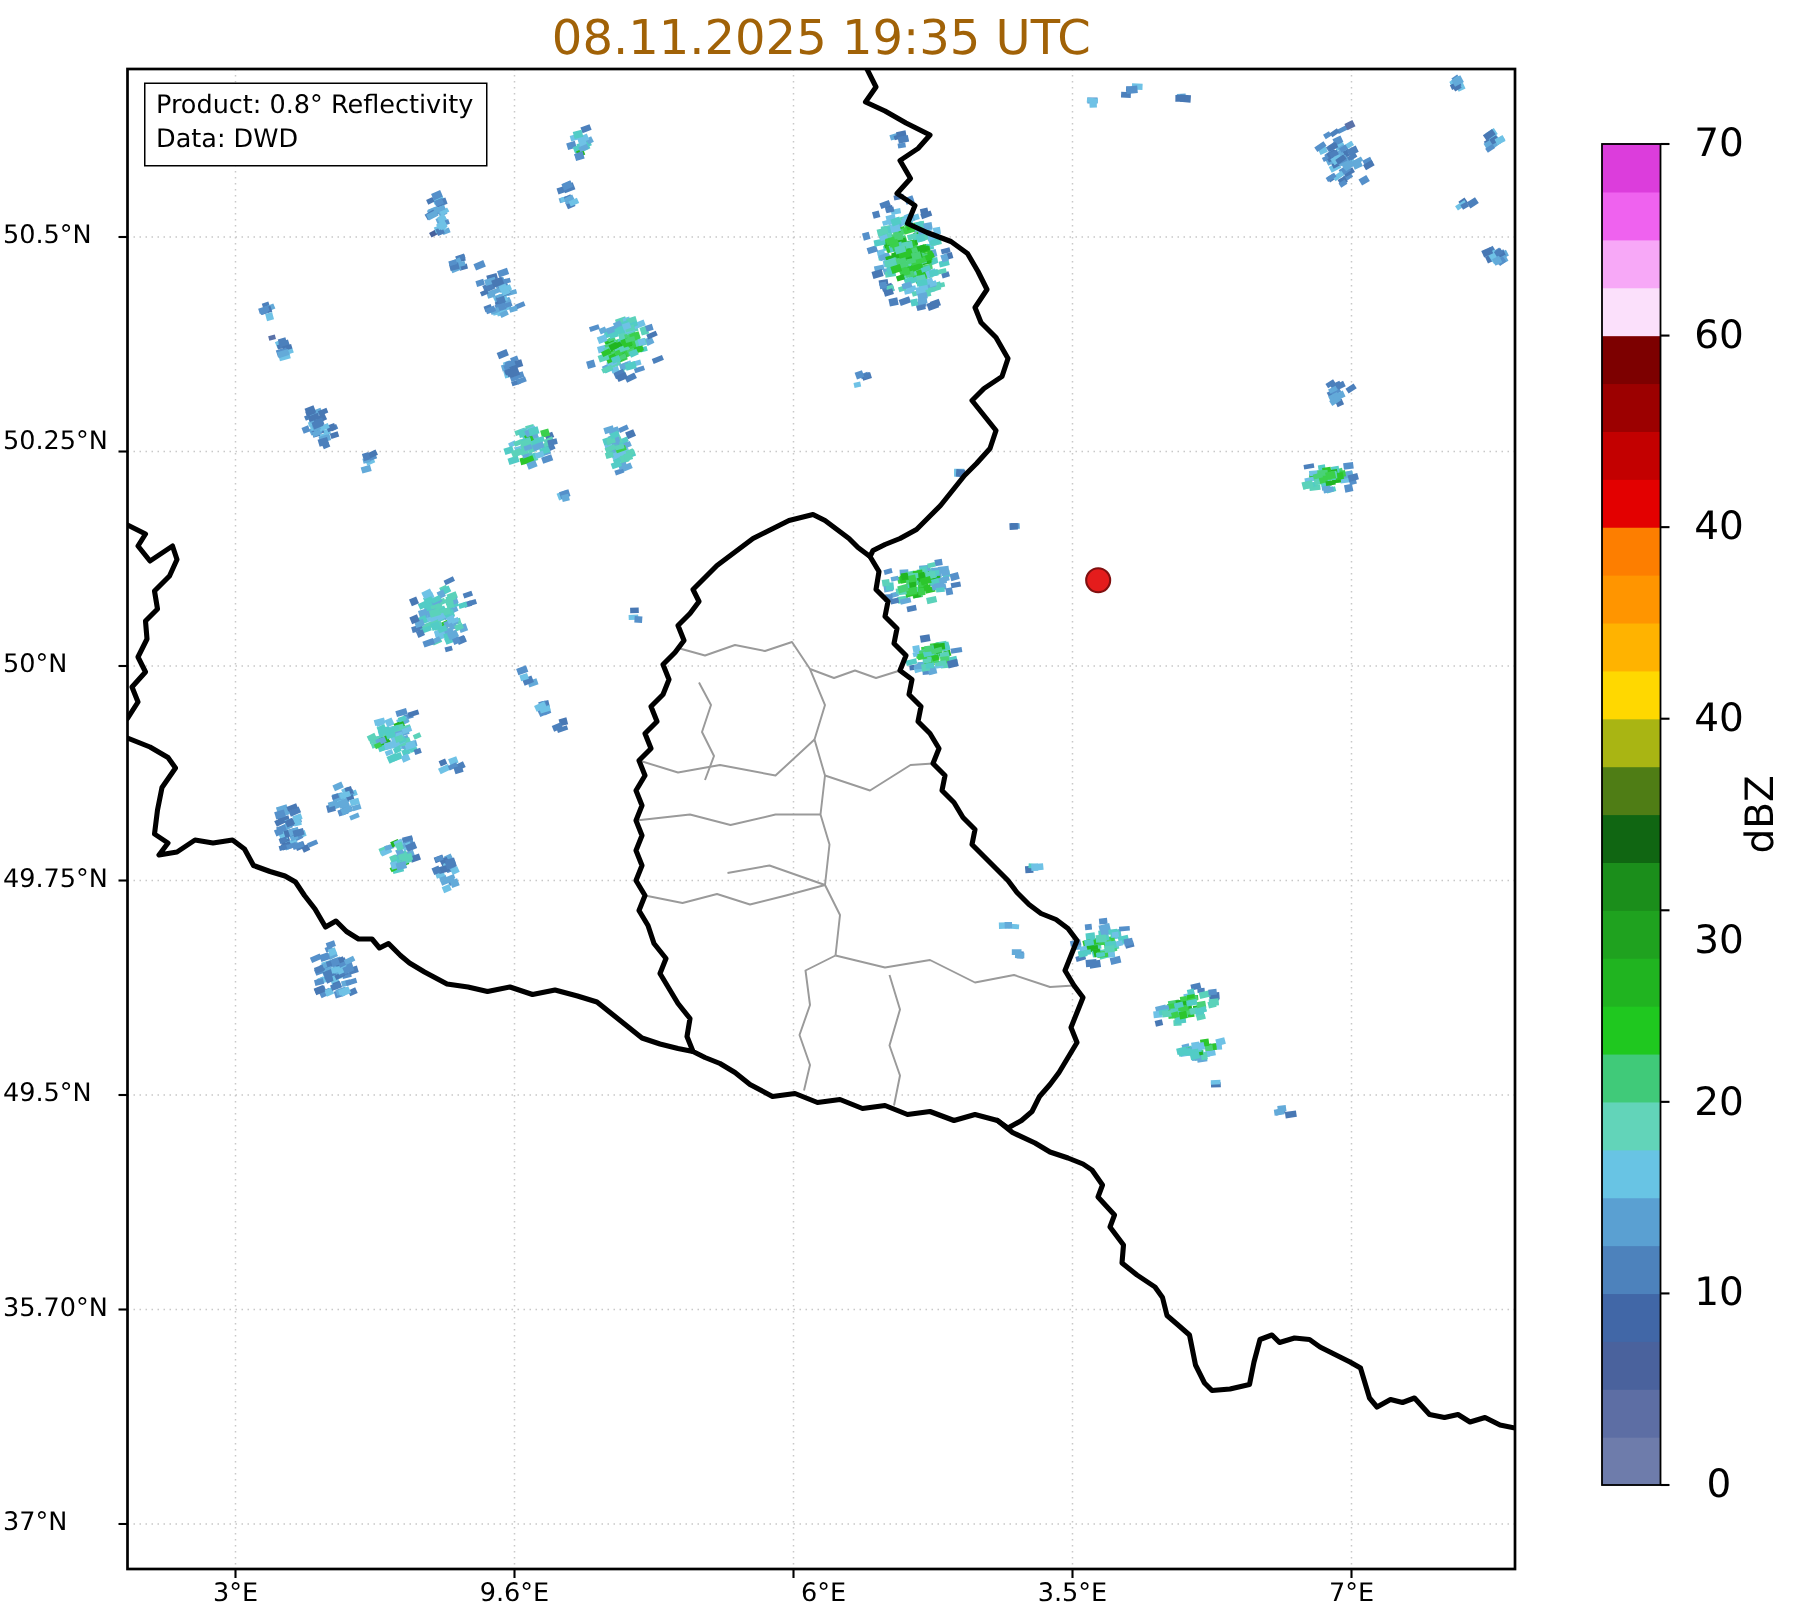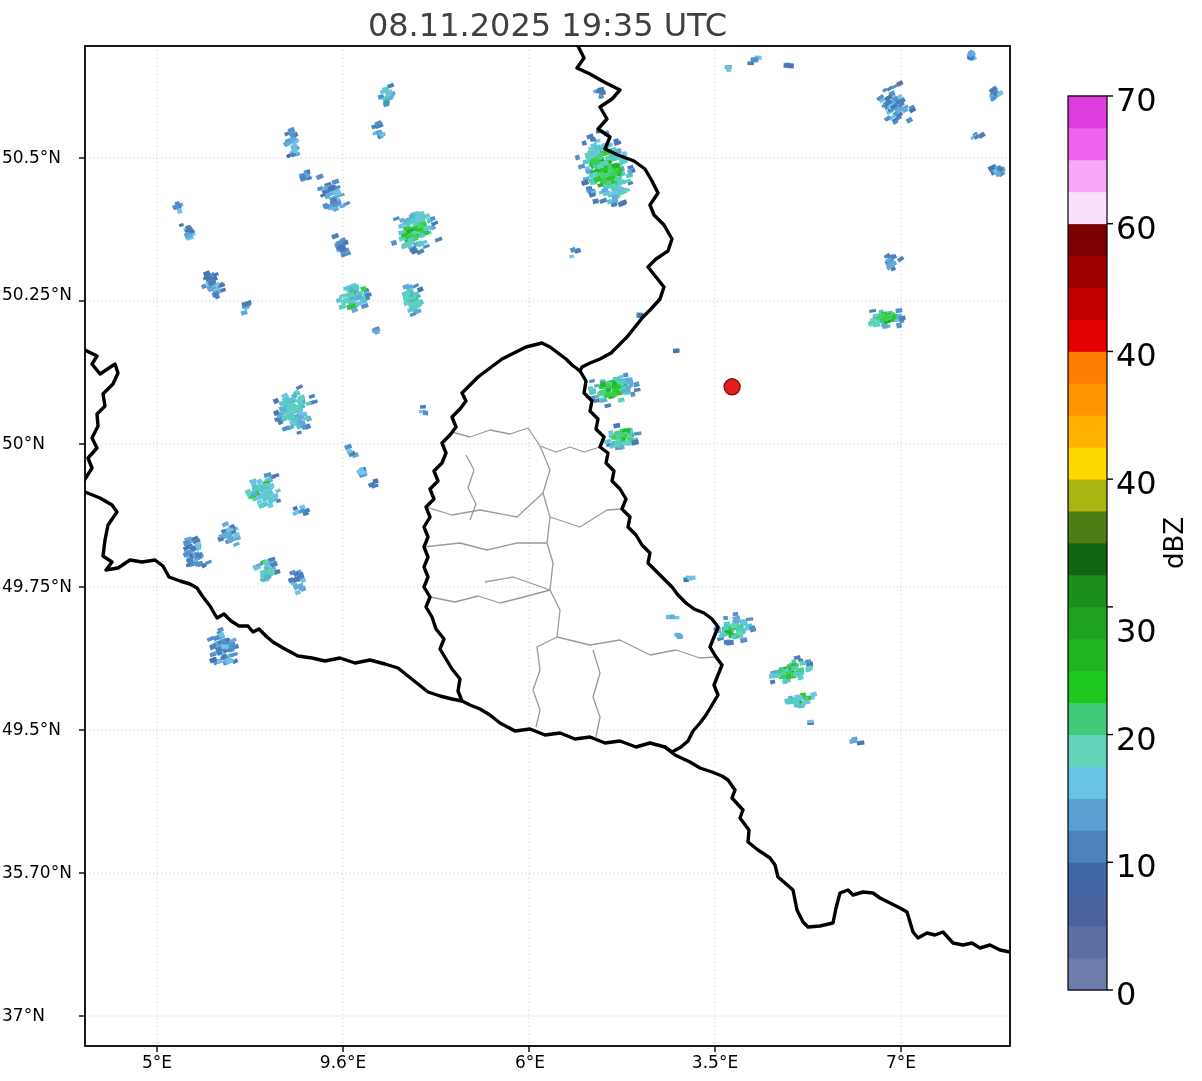--- a/index.html
+++ b/index.html
@@ -1,34 +1,38 @@
 <!DOCTYPE html>
 <html><head>
 <meta charset="utf-8">
 <style>
   html,body{margin:0;padding:0;background:#ffffff;}
   .fig{position:relative;width:1202px;height:1081px;background:#ffffff;
        font-family:"DejaVu Sans","Liberation Sans",sans-serif;color:#000;overflow:hidden;}
   .fig svg{position:absolute;left:0;top:0;}
   .title{position:absolute;left:85px;top:6px;width:925px;text-align:center;
-         font-size:32px;color:#404040;}
+         font-size:32px;color:#a16207;}
   .infobox{position:absolute;left:96px;top:55px;background:#ffffff;border:1.6px solid #000;
            padding:3px 8px 5px 7px;font-size:17px;line-height:1.35;z-index:5;}
   .ytick{position:absolute;left:2px;width:76px;text-align:left;font-size:17px;}
   .xtick{position:absolute;width:90px;text-align:center;font-size:17px;top:1052px;}
-  .cbtick{position:absolute;left:1116px;width:60px;text-align:left;font-size:32px;}
+  .cbtick{position:absolute;left:1116px;width:60px;text-align:center;font-size:26px;}
   .cblabel{position:absolute;left:1174px;top:543px;transform:translate(-50%,-50%) rotate(-90deg);
            font-size:26px;white-space:nowrap;}
 </style>
 </head>
 <body>
 
 <div class="fig">
   <div class="title">08.11.2025 19:35 UTC</div>
 
+  <div class="infobox">
+    <div>Product: 0.8° Reflectivity</div>
+    <div>Data: DWD</div>
+  </div>
 
   <svg id="plot-svg" width="1202" height="1081" viewBox="0 0 1202 1081">
       <defs>
         <clipPath id="plotclip">
           <rect x="85" y="46" width="925" height="1000"></rect>
         </clipPath>
       </defs>
       <g clip-path="url(#plotclip)">
         <g stroke="#c8c8c8" stroke-width="1" stroke-dasharray="1 3">
           <line x1="157" y1="46" x2="157" y2="1046"></line>
@@ -1590,23 +1594,23 @@
     </svg>
 
   <div id="ticks-host">
       <div class="ytick" style="top: 147px;">50.5°N</div>
       <div class="ytick" style="top: 284px;">50.25°N</div>
       <div class="ytick" style="top: 433px;">50°N</div>
       <div class="ytick" style="top: 576px;">49.75°N</div>
       <div class="ytick" style="top: 719px;">49.5°N</div>
       <div class="ytick" style="top: 862px;">35.70°N</div>
       <div class="ytick" style="top: 1005px;">37°N</div>
-      <div class="xtick" style="left: 112px;">5°E</div>
+      <div class="xtick" style="left: 112px;">3°E</div>
       <div class="xtick" style="left: 298px;">9.6°E</div>
-      <div class="xtick" style="left: 485px;">6°E</div>
+      <div class="xtick" style="left: 504px;">6°E</div>
       <div class="xtick" style="left: 670px;">3.5°E</div>
       <div class="xtick" style="left: 856px;">7°E</div>
       <div class="cbtick" style="top: 975px;">0</div>
       <div class="cbtick" style="top: 847.286px;">10</div>
       <div class="cbtick" style="top: 719.571px;">20</div>
       <div class="cbtick" style="top: 612px;">30</div>
       <div class="cbtick" style="top: 464.143px;">40</div>
       <div class="cbtick" style="top: 336.429px;">40</div>
       <div class="cbtick" style="top: 208.714px;">60</div>
       <div class="cbtick" style="top: 81px;">70</div>

